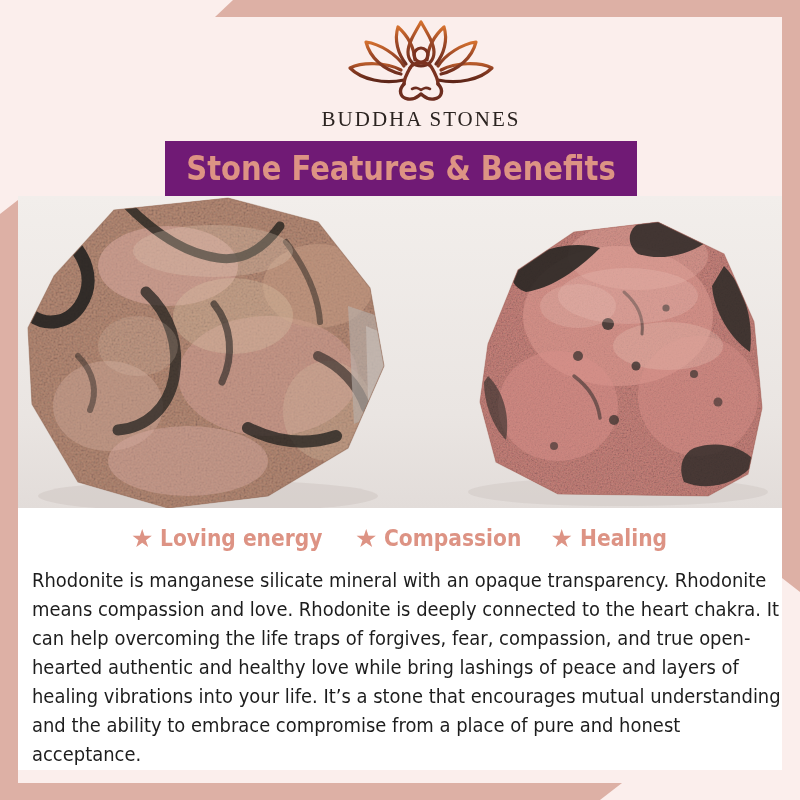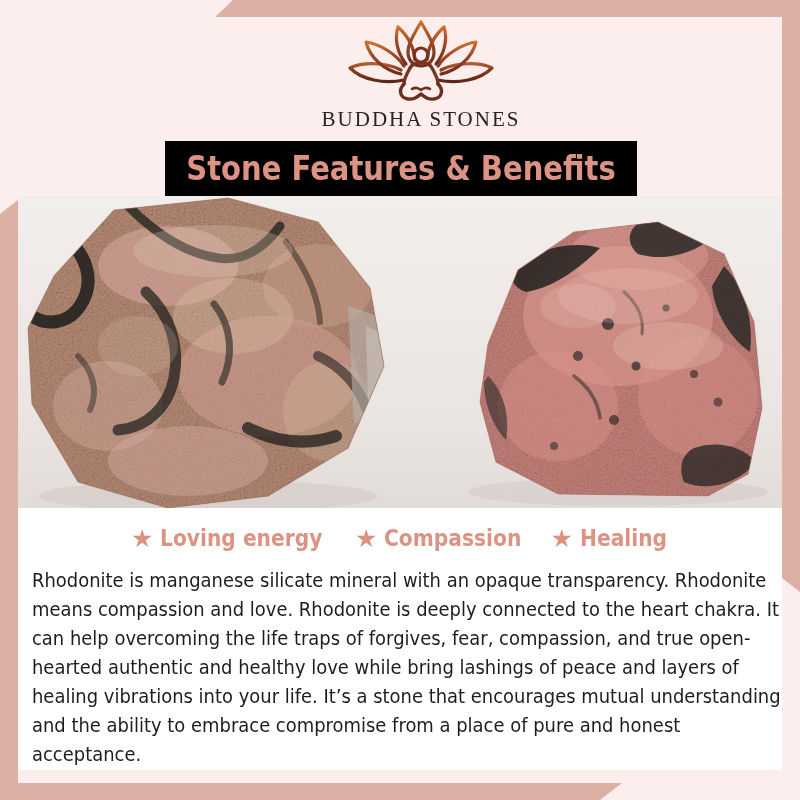--- a/index.html
+++ b/index.html
@@ -83,21 +83,21 @@
     font-weight: 400;
   }
 
   
   .title-card {
     position: absolute;
     left: 165px;
     top: 141px;
     width: 472px;
     height: 55px;
-    background: #000000;
+    background: #701a75;
     display: flex;
     align-items: center;
     justify-content: center;
   }
   .title-text {
     font-family: "DejaVu Sans", sans-serif;
     font-weight: bold;
     font-size: 33px;
     color: #dd9384;
     transform: scaleX(0.88);

